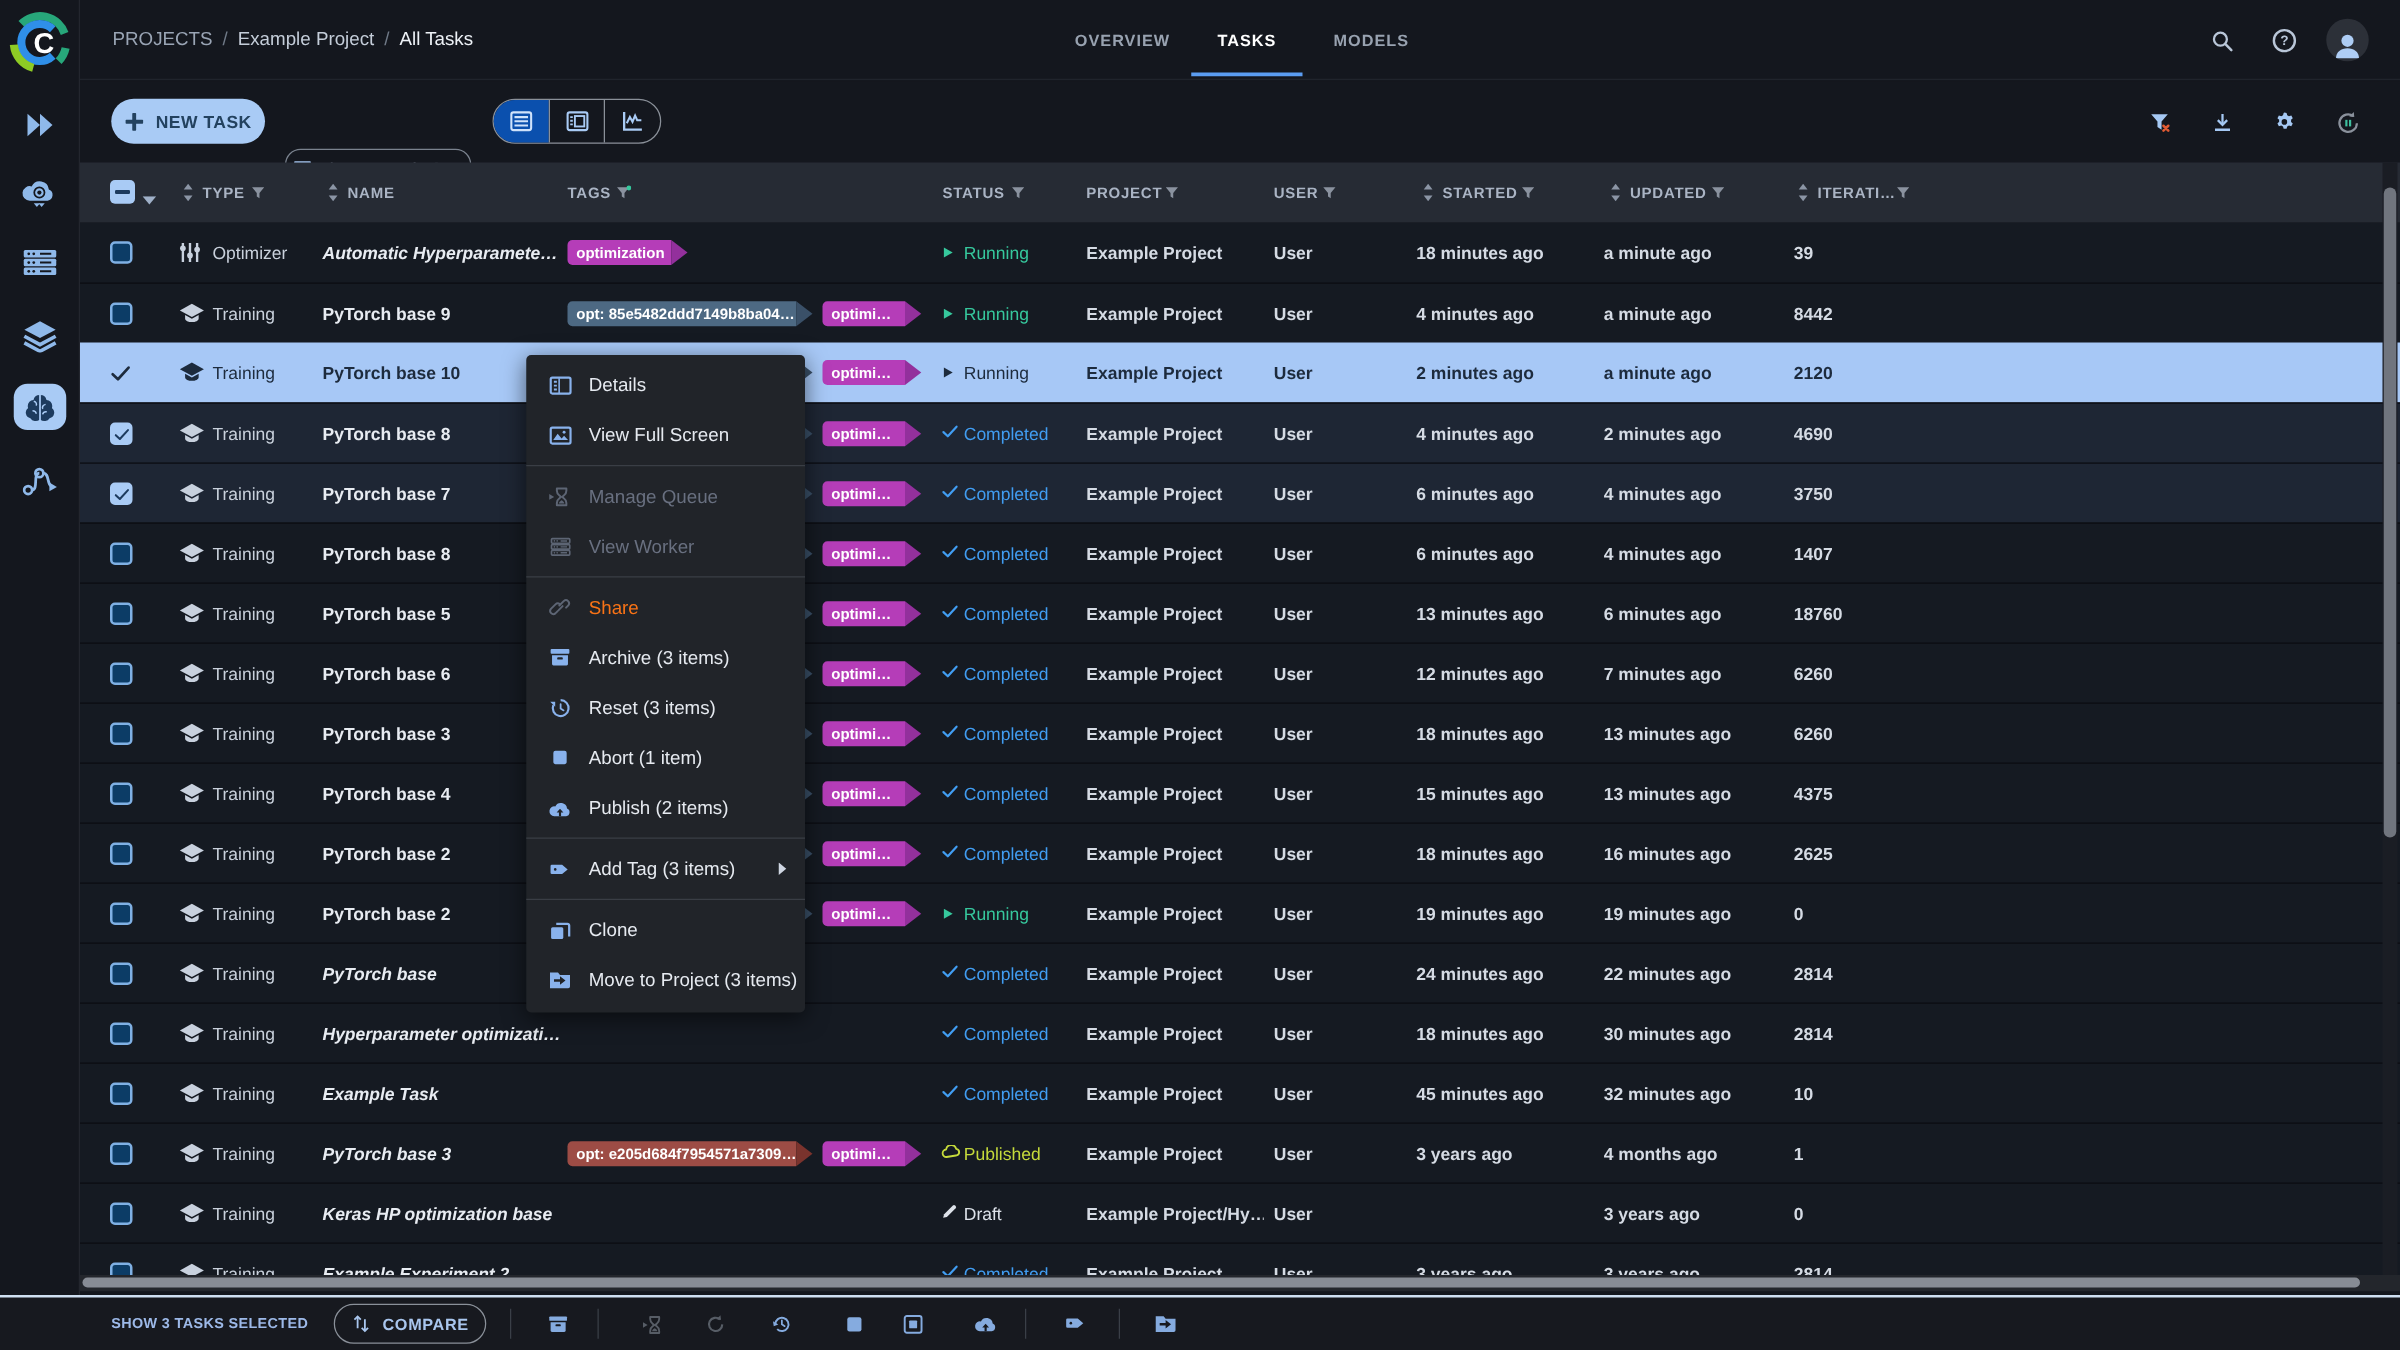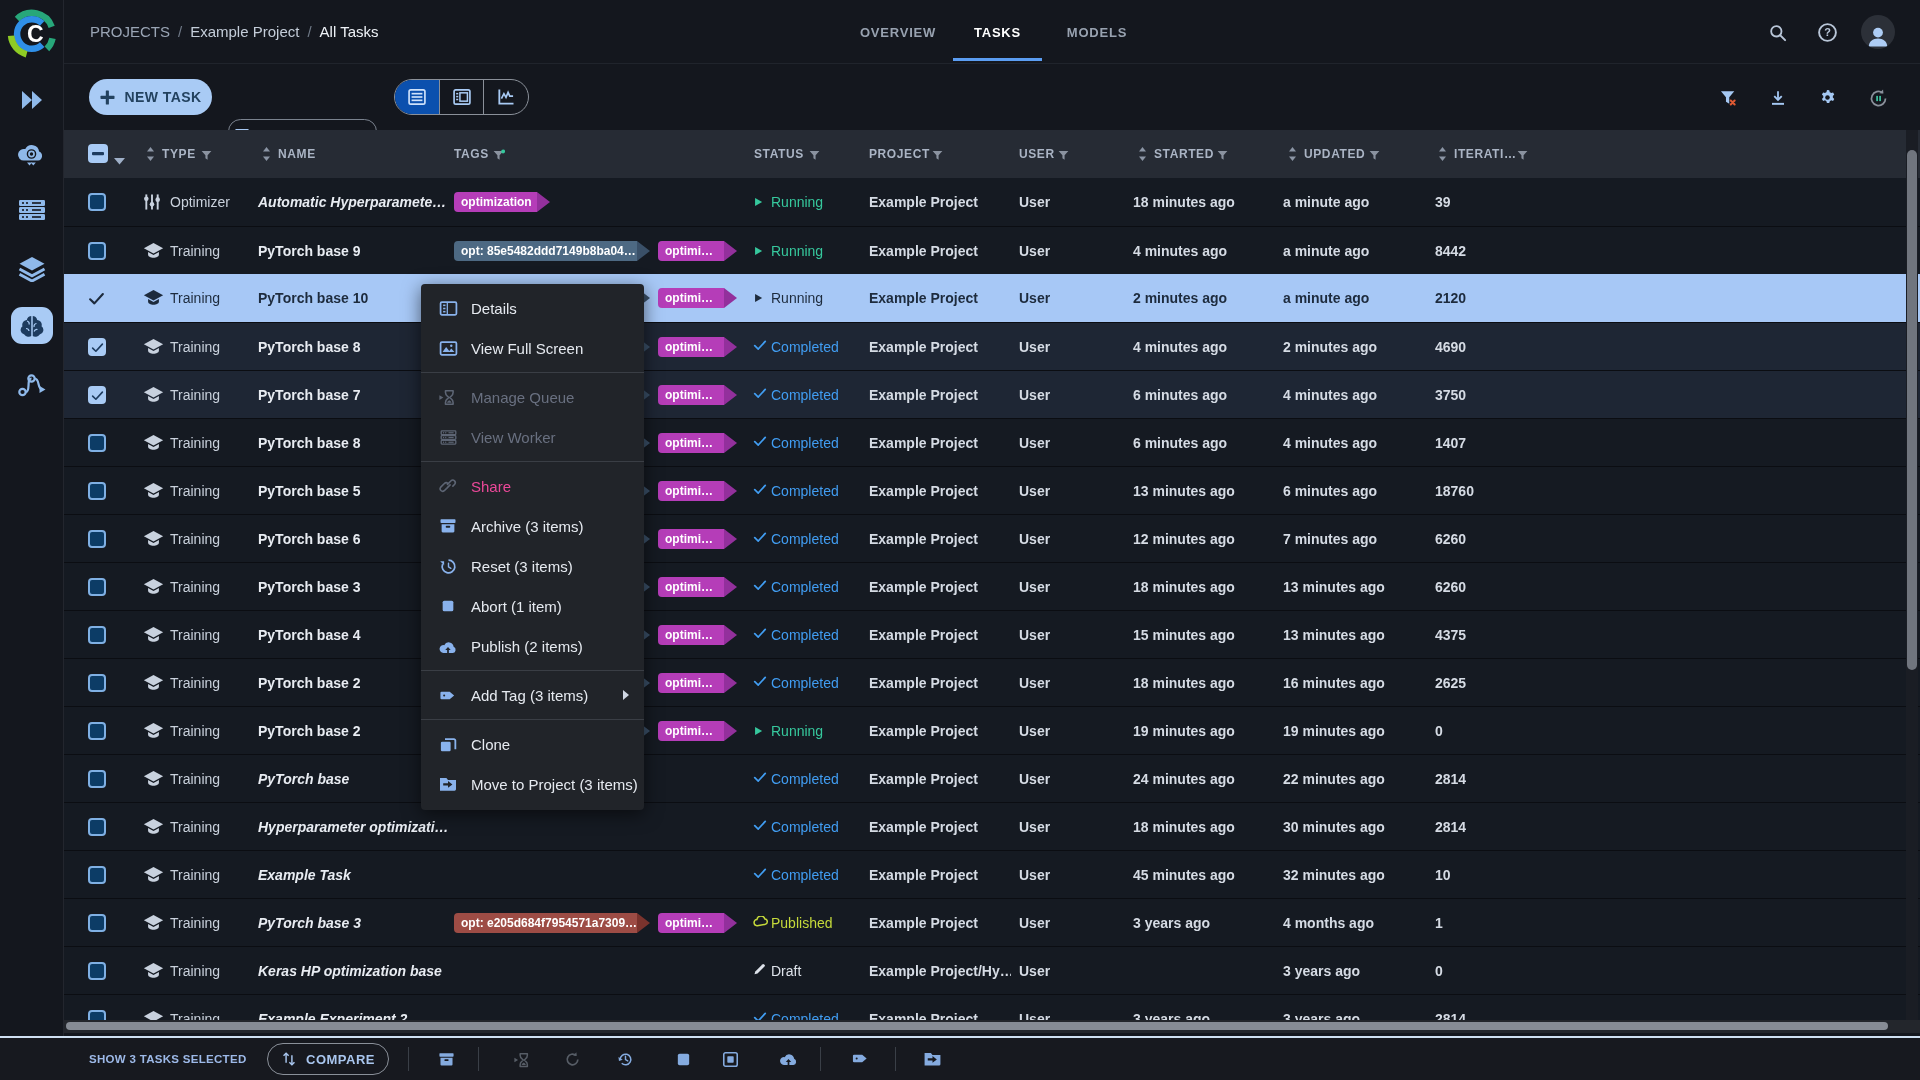--- a/index.html
+++ b/index.html
@@ -805,21 +805,21 @@
     </div>
     <div class="mdiv"></div>
     <div class="mitem">
       <span class="mic">
         <svg width="19" height="19" viewBox="0 0 24 24" style="">
           <path d="M10 14 14 10" stroke="#5d6574" stroke-width="2" stroke-linecap="round"></path>
           <path d="M9 15l-2.3 2.3a3.2 3.2 0 0 1-4.5-4.5L6.8 8.2a3.2 3.2 0 0 1 4.5 0" fill="none" stroke="#5d6574" stroke-width="2" stroke-linecap="round"></path>
           <path d="M15 9l2.3-2.3a3.2 3.2 0 0 0-4.5-4.5L8.2 6.8" fill="none" stroke="#5d6574" stroke-width="2" stroke-linecap="round" transform="translate(2.5,2.5)"></path>
         </svg>
       </span>
-      <span style="color:#ec4899">Share</span>
+      <span style="color:#f97316">Share</span>
     </div>
     <div class="mitem">
       <span class="mic">
         <svg width="18" height="18" viewBox="0 0 24 24" style="">
           <rect x="2" y="3" width="20" height="5" rx="1" fill="#89b2ec"></rect>
           <path d="M3.5 9.5h17V19a1.5 1.5 0 0 1-1.5 1.5H5A1.5 1.5 0 0 1 3.5 19z" fill="#89b2ec"></path>
           <rect x="9" y="11.8" width="6" height="2.4" rx="1" fill="#212429"></rect>
         </svg>
       </span>
       <span style="color:#e6eaf0">Archive (3 items)</span>

